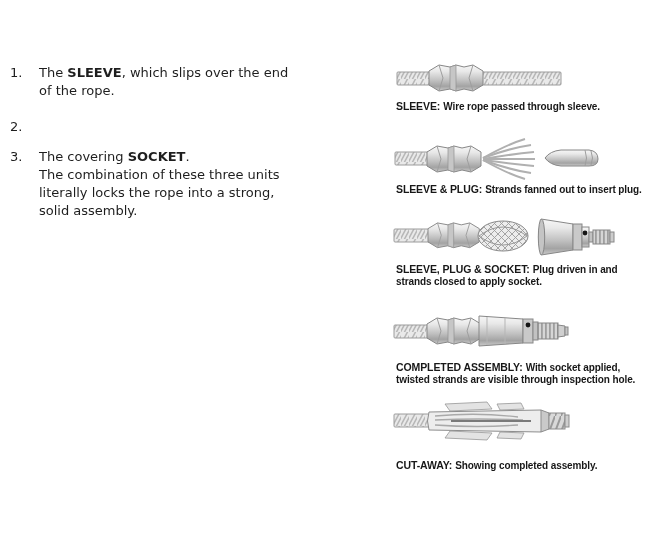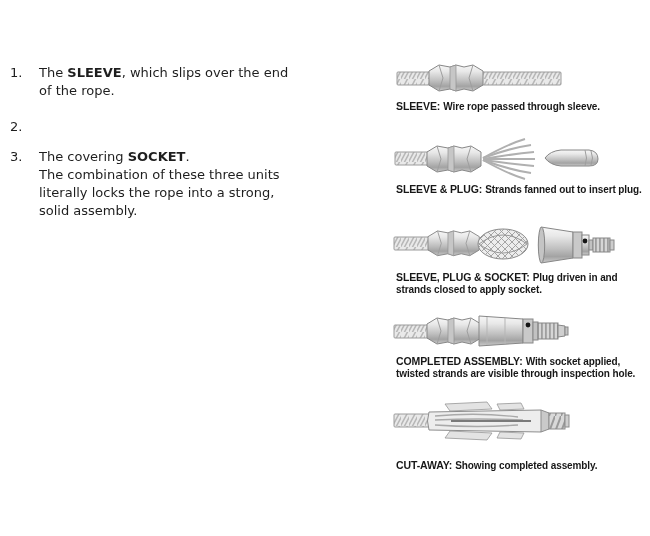--- a/index.html
+++ b/index.html
@@ -108,21 +108,21 @@
       <g transform="translate(152,13)">
         <path d="M0,9 Q5,2 16,1 L44,1 Q53,2 53,10 Q53,17 44,17 L16,17 Q5,16 0,9 Z" fill="url(#gradMetal)" stroke="#878787"></path>
         <path d="M40,1 Q43,9 40,17 M46,2 Q49,9 46,16" fill="none" stroke="#9e9e9e"></path>
       </g>
     </svg>
     <figcaption class="cap" style="margin-top:2px">
       <span class="cap-label">SLEEVE &amp; PLUG:</span><span class="cap-text">Strands fanned out to insert plug.</span>
     </figcaption>
   </figure>
 
-  <figure class="fig" style="top:221px">
+  <figure class="fig" style="top:213px">
     <svg width="235" height="48" viewBox="0 0 235 48">
       <rect x="1" y="16" width="40" height="13" rx="1" fill="url(#patRope)" stroke="#9c9c9c"></rect>
       <use href="#sleeveG" transform="translate(35,9) scale(0.95)"></use>
       <ellipse cx="110" cy="23" rx="25" ry="15" fill="#ededed" stroke="#888"></ellipse>
       <ellipse cx="110" cy="23" rx="25" ry="15" fill="url(#patMesh)"></ellipse>
       <path d="M86,23 Q110,5 134,23 M86,23 Q110,41 134,23" fill="none" stroke="#999"></path>
       <g transform="translate(146,4)">
         <path d="M2,2 L34,7 L34,33 L2,38 Q-2,20 2,2 Z" fill="url(#gradMetal)" stroke="#878787"></path>
         <ellipse cx="2.5" cy="20" rx="3.2" ry="18" fill="#c4c4c4" stroke="#878787"></ellipse>
         <rect x="34" y="7" width="9" height="26" fill="#c9c9c9" stroke="#878787"></rect>
@@ -144,21 +144,21 @@
       <use href="#sleeveG" transform="translate(34,11)"></use>
       <path d="M86,10 L130,13 L130,37 L86,40 Z" fill="url(#gradMetal)" stroke="#878787"></path>
       <path d="M94,11 L94,39 M112,12 L112,38" stroke="#b5b5b5" fill="none"></path>
       <rect x="130" y="13" width="10" height="24" fill="#c9c9c9" stroke="#878787"></rect>
       <circle cx="135" cy="19" r="2.4" fill="#151515"></circle>
       <rect x="140" y="16" width="5" height="18" fill="#c2c2c2" stroke="#878787"></rect>
       <rect x="145" y="17" width="20" height="16" fill="url(#patThread)" stroke="#878787"></rect>
       <path d="M165,19 L172,20 L172,30 L165,31 Z" fill="#cfcfcf" stroke="#878787"></path>
       <rect x="172" y="21" width="3" height="8" fill="#c4c4c4" stroke="#878787"></rect>
     </svg>
-    <figcaption class="cap" style="margin-top:4px">
+    <figcaption class="cap" style="margin-top:10px">
       <span class="cap-label">COMPLETED ASSEMBLY:</span><span class="cap-text">With socket applied, twisted strands are visible through inspection hole.</span>
     </figcaption>
   </figure>
 
   <figure class="fig" style="top:400px">
     <svg width="200" height="44" viewBox="0 0 200 44">
       <rect x="1" y="14" width="38" height="13" rx="1" fill="url(#patRope)" stroke="#9c9c9c"></rect>
       <path d="M36,12 Q33,21 36,30 L148,32 Q155,21 148,10 Z" fill="#ededed" stroke="#8d8d8d"></path>
       <polygon points="52,4 94,2 99,9 57,11" fill="#e3e3e3" stroke="#979797" stroke-width="0.8"></polygon>
       <polygon points="104,4 128,3 131,9 107,10" fill="#e3e3e3" stroke="#979797" stroke-width="0.8"></polygon>

